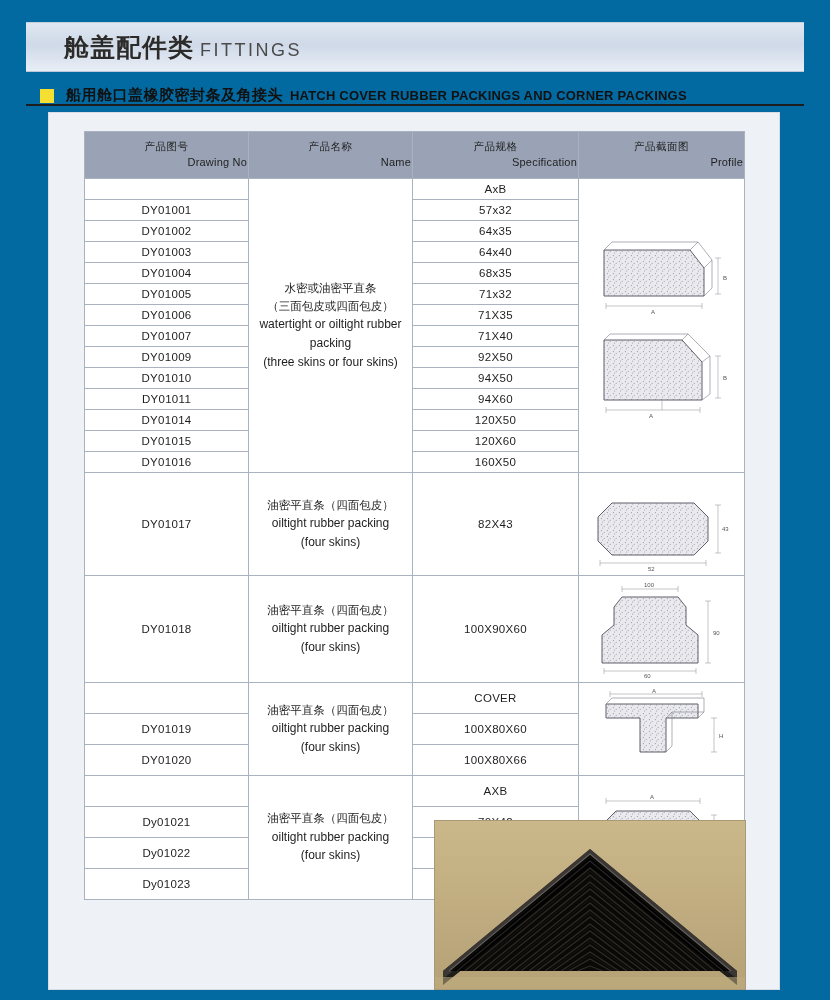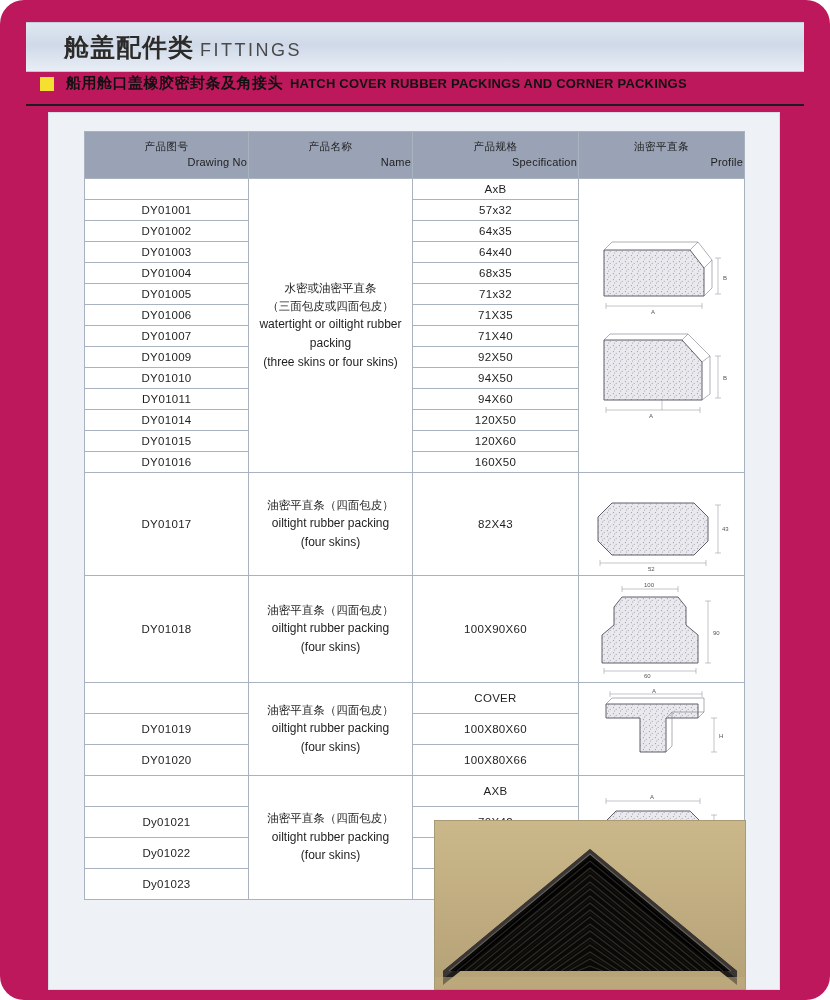--- a/index.html
+++ b/index.html
@@ -12,22 +12,21 @@
     background: #ffffff;
     font-family: "Liberation Sans", sans-serif;
     color: #1a1a1a;
     overflow: hidden;
   }
 
   .page {
     position: relative;
     width: 830px;
     height: 1000px;
-    background: #be185d;
-    border-radius: 24px;
+    background: #0369a1;
   }
 
   
   .header-band {
     position: absolute;
     left: 26px;
     top: 22px;
     width: 778px;
     height: 48px;
     background: linear-gradient(to bottom, #dfe7f1 0%, #cfd9e8 45%, #e8eef6 100%);
@@ -57,21 +56,21 @@
     letter-spacing: 2.5px;
     color: #4a4a4a;
     margin-left: 6px;
     margin-top: 6px;
   }
 
   
   .subtitle-row {
     position: absolute;
     left: 26px;
-    top: 74px;
+    top: 86px;
     width: 778px;
     display: flex;
     align-items: center;
   }
   .yellow-square {
     width: 14px;
     height: 14px;
     background: #f5e032;
     margin-left: 14px;
     margin-right: 12px;
@@ -227,21 +226,21 @@
           </th>
           <th>
             <span class="th-cn">产品名称</span>
             <span class="th-en">Name</span>
           </th>
           <th>
             <span class="th-cn">产品规格</span>
             <span class="th-en">Specification</span>
           </th>
           <th>
-            <span class="th-cn">油密平直条</span>
+            <span class="th-cn">产品截面图</span>
             <span class="th-en">Profile</span>
           </th>
         </tr>
       </thead>
       <tbody>
 
         <tr class="row-h18">
           <td class="drawing"></td>
           <td class="name-cell" rowspan="14">
             <div>水密或油密平直条</div>

